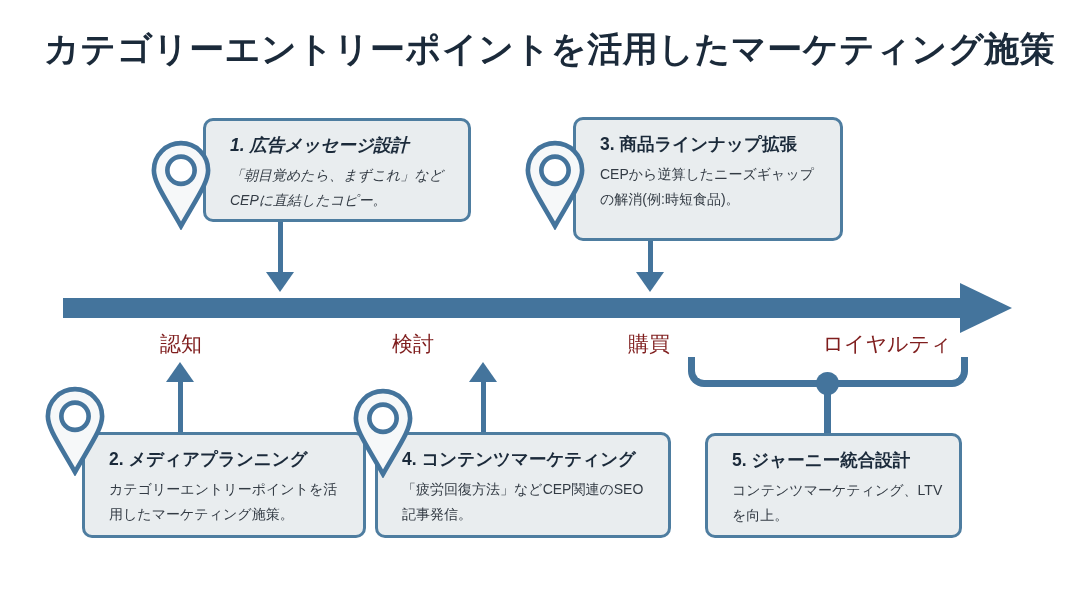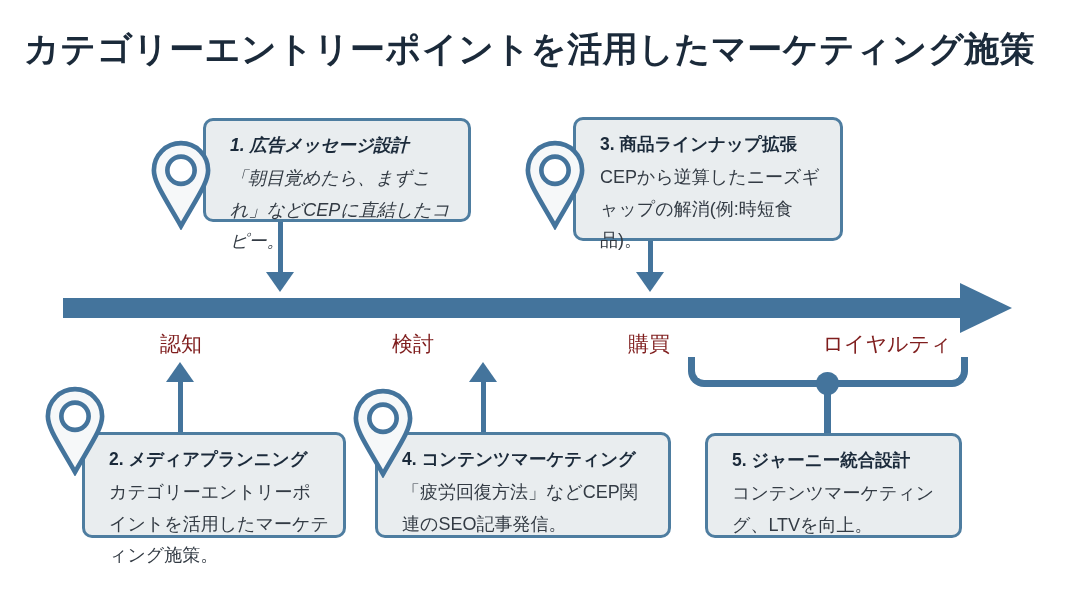--- a/index.html
+++ b/index.html
@@ -4,46 +4,46 @@
 <style>
   html,body{margin:0;padding:0;background:#ffffff;}
   .canvas{
     position:relative;
     width:1067px;height:600px;
     background:#ffffff;
     overflow:hidden;
     font-family:"Liberation Sans","DejaVu Sans",sans-serif;
   }
   .title{
-    position:absolute;left:24px;top:26px;width:1000px;
+    position:absolute;left:44px;top:26px;width:1000px;
     font-size:35px;font-weight:800;letter-spacing:0.5px;
     color:var(--title-color,#1b2a3a);
     white-space:nowrap;
   }
   
   .callout{
     position:absolute;
     background:var(--box-fill,#e9edef);
     border:3px solid var(--box-border,#4e7da0);
     border-radius:10px;
     box-sizing:border-box;
     padding:12px 14px 10px 24px;
     z-index:2;
   }
   .callout .c-title{
     font-size:17.5px;font-weight:800;
     color:var(--title-color,#1b2a3a);
     margin:0 0 6px 0;
   }
   .callout .c-body{
-    font-size:18px;line-height:1.75;
+    font-size:14px;line-height:1.75;
     color:var(--body-color,#333b44);
   }
   #box1{left:203px;top:118px;width:268px;height:104px;font-style:italic;}
-  #box2{left:82px; top:432px;width:264px;height:106px;}
+  #box2{left:82px; top:432px;width:284px;height:106px;}
   #box3{left:573px;top:117px;width:270px;height:124px;}
   #box4{left:375px;top:432px;width:296px;height:106px;}
   #box5{left:705px;top:433px;width:257px;height:105px;padding-left:24px;}
   
   .pin{position:absolute;z-index:3;}
   #pin1{left:150px;top:140px;}
   #pin2{left:44px; top:386px;}
   #pin3{left:524px;top:140px;}
   #pin4{left:352px;top:388px;}
   

